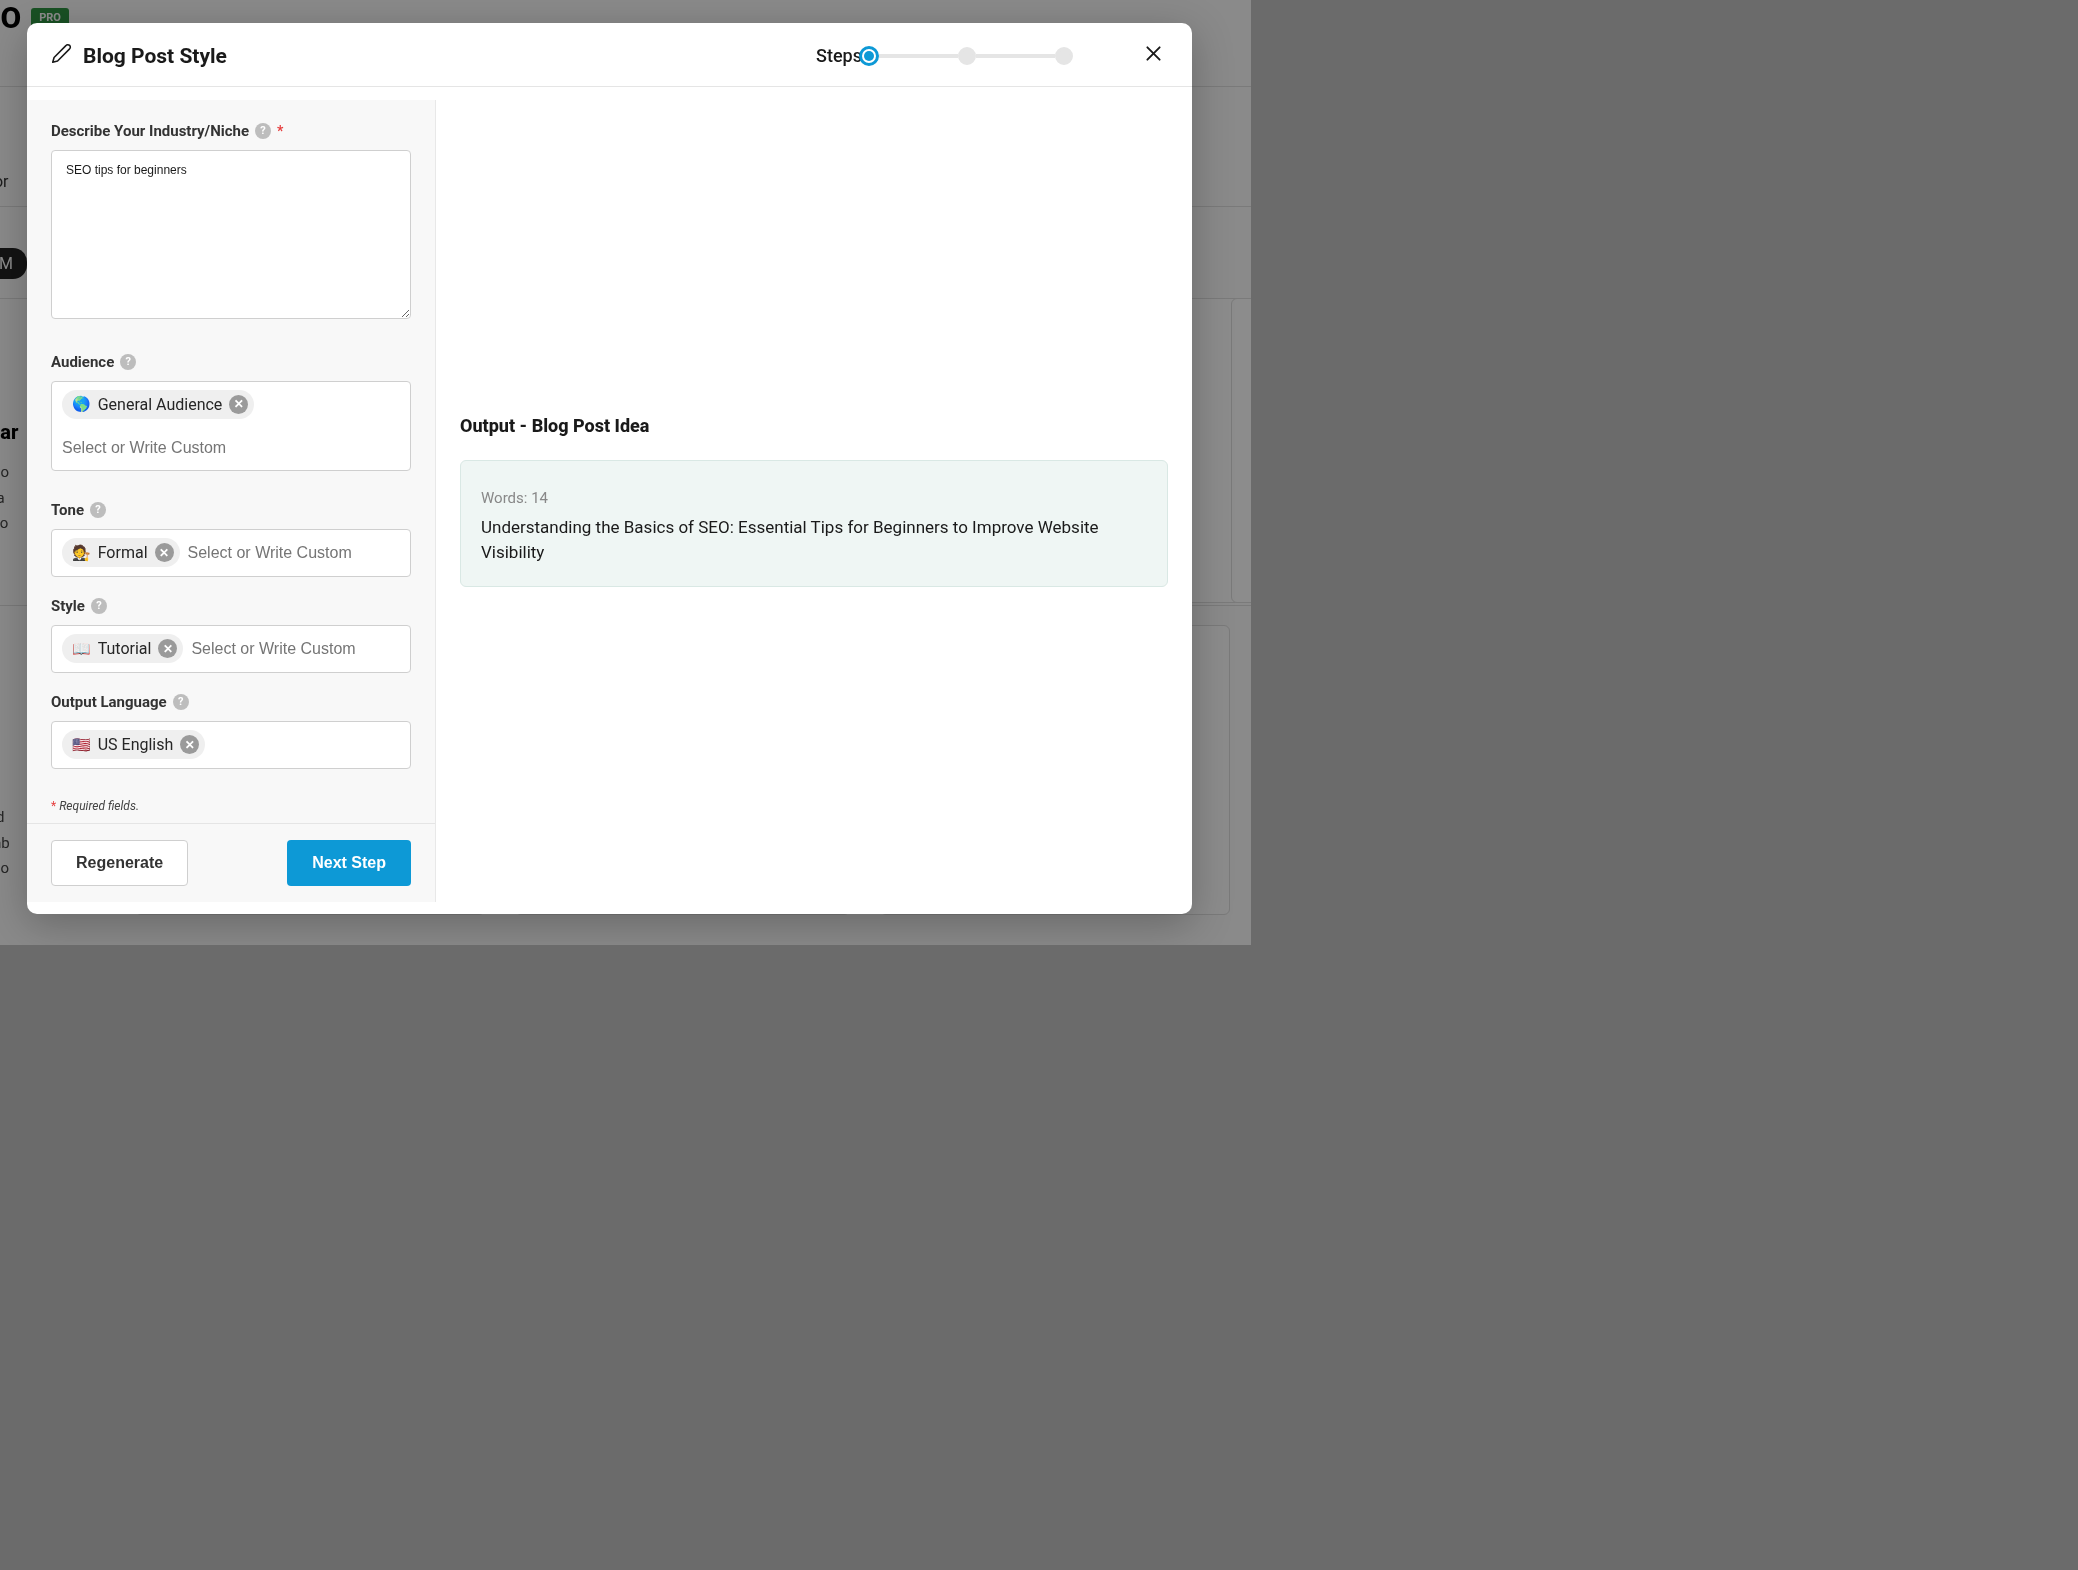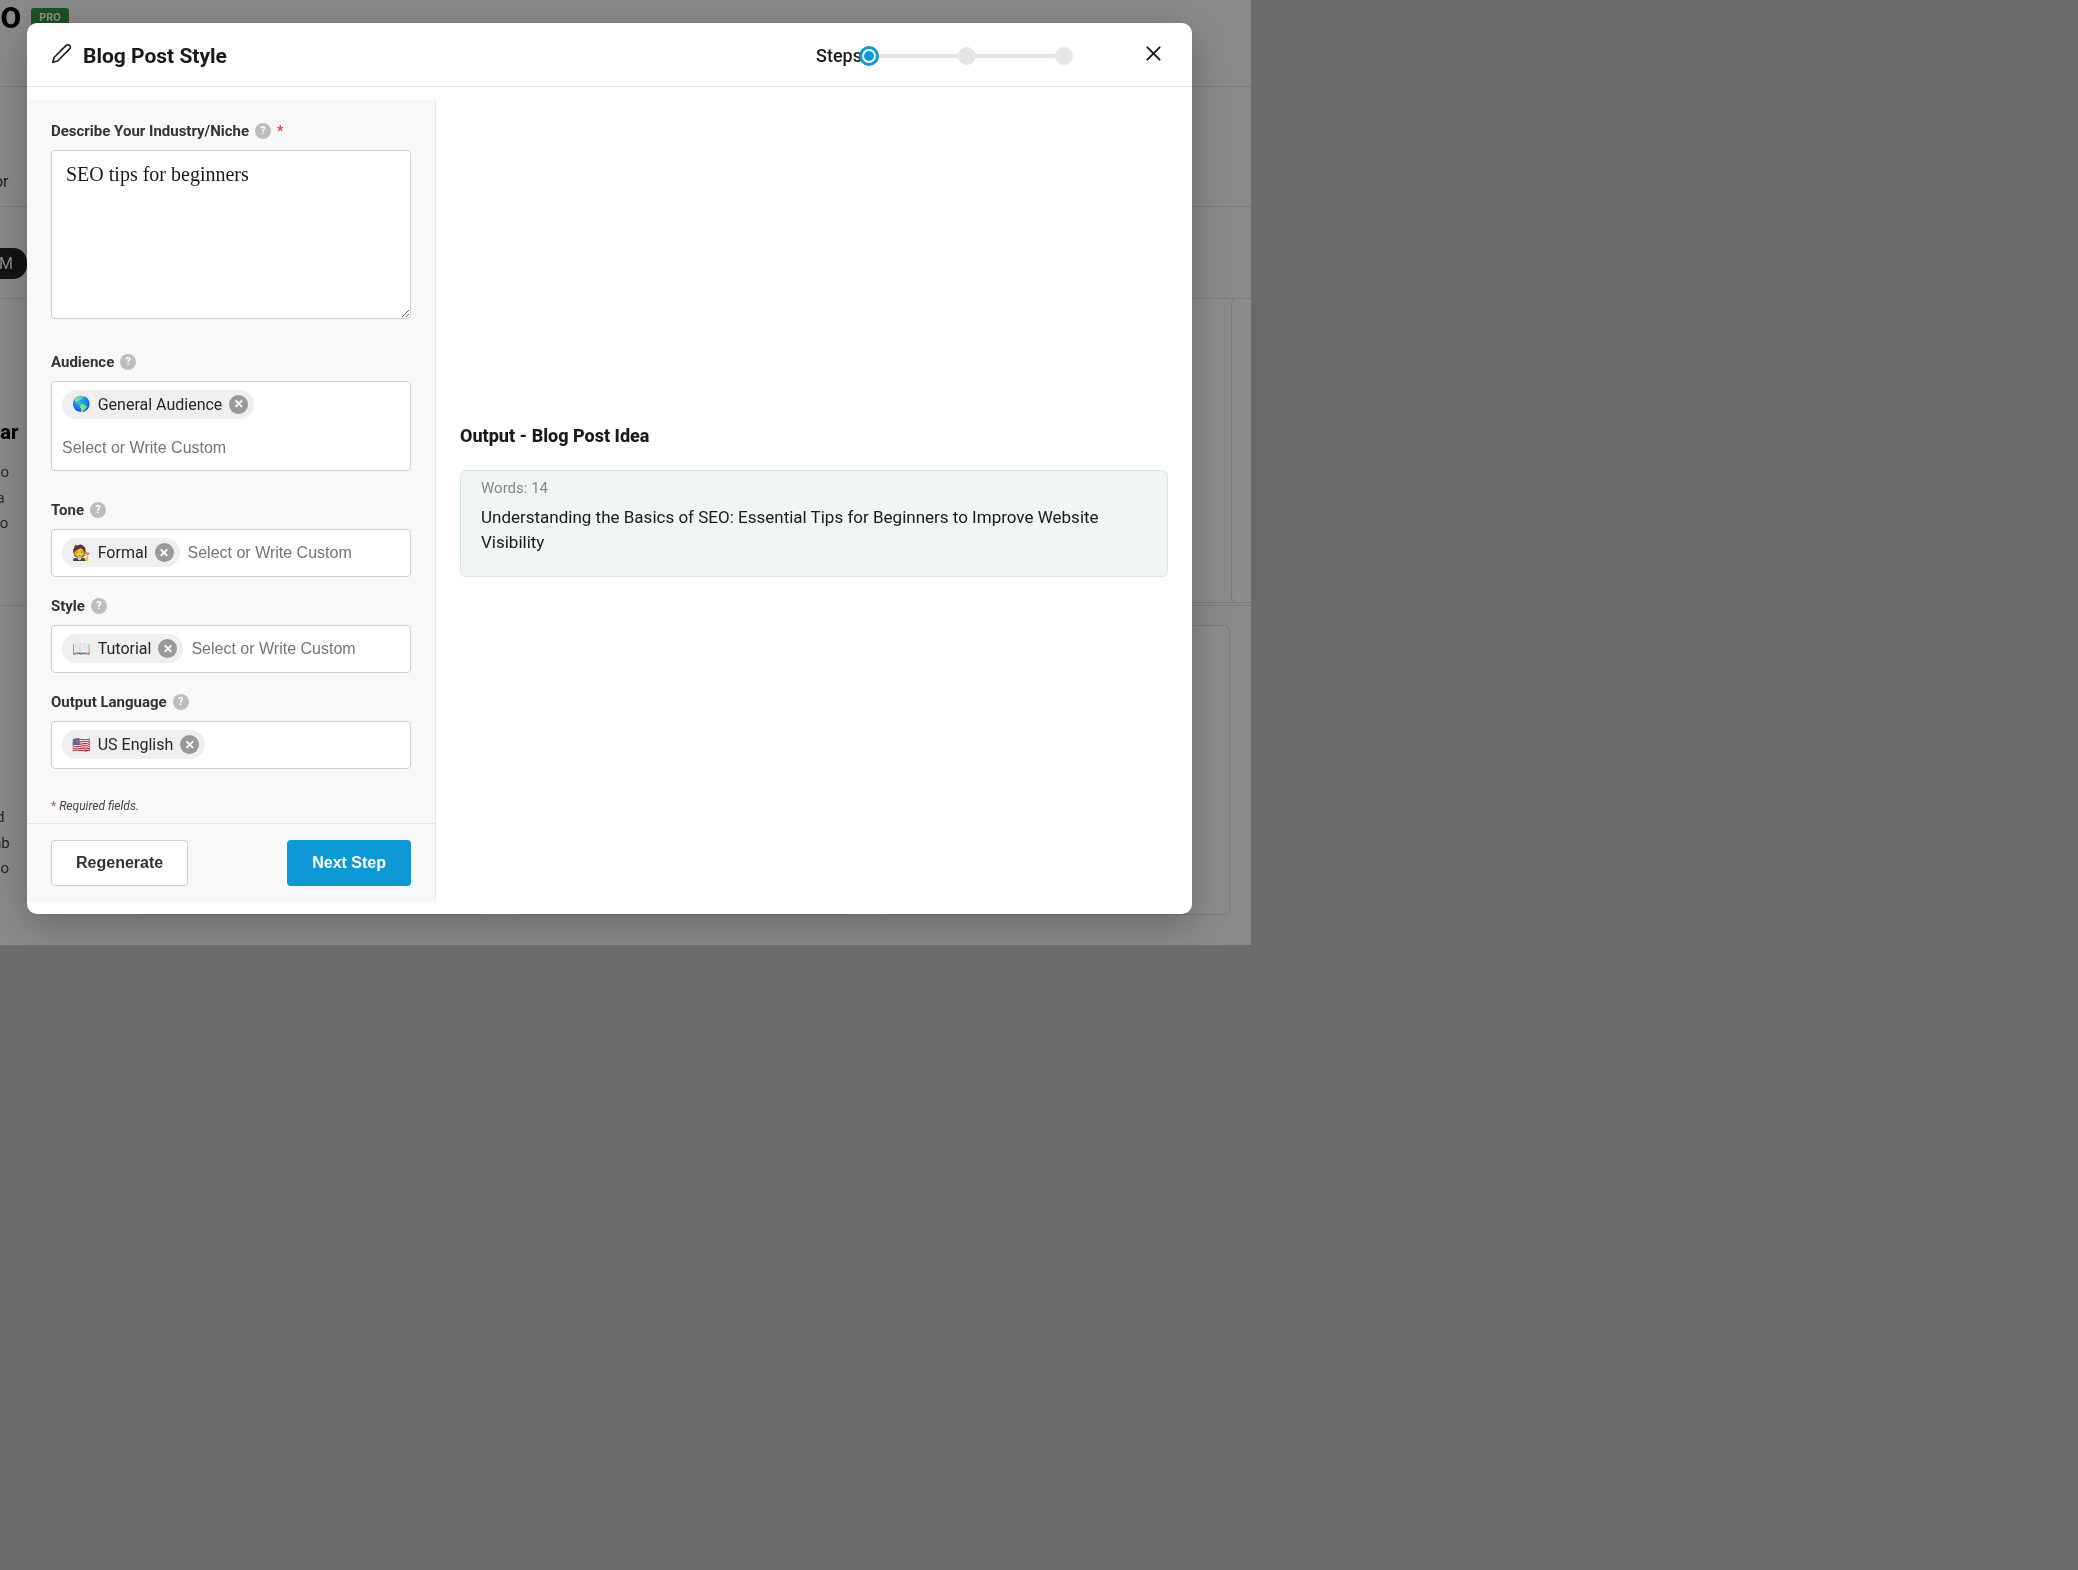--- a/index.html
+++ b/index.html
@@ -103,22 +103,22 @@
     .help-icon {
       width: 16px; height: 16px; border-radius: 50%;
       background: #bdbdbd; color: white; font-size: 11px; font-weight: 700;
       display: inline-flex; align-items: center; justify-content: center;
     }
     .req-star { color: #e53e3e; font-size: 14px; font-weight: 700; }
 
     .textarea {
       width: 100%; height: 169px; padding: 12px 14px;
       border: 1px solid #cfcfcf; border-radius: 4px; background: white;
-      font-size: 20px; color: #1a1a1a; resize: both;
-      font-family: Liberation Serif, serif;
+      font-size: 12px; color: #1a1a1a; resize: both;
+      font-family: Liberation Sans, sans-serif;
     }
 
     .tag-input {
       border: 1px solid #cfcfcf; border-radius: 4px; background: white;
       padding: 8px 10px; display: flex; flex-wrap: wrap; gap: 8px; align-items: center;
     }
     .tag-input.single { min-height: 48px; }
     .tag-input.double { min-height: 90px; flex-direction: column; align-items: stretch; }
     .tag-input.double .placeholder-input { margin-top: 8px; }
     .tag-input.inline { flex-wrap: nowrap; }
@@ -152,21 +152,21 @@
       padding: 13px 24px; border-radius: 4px; font-size: 16px; font-weight: 600;
       cursor: pointer; border: 1px solid transparent;
     }
     .btn-secondary { background: white; border-color: #cfcfcf; color: #333; }
     .btn-primary { background: #0d99d6; color: white; }
 
     .right-panel { flex: 1; padding: 22px 24px; overflow-y: auto; }
     .output-title { font-size: 18px; font-weight: 800; color: #1a1a1a; margin-bottom: 24px; }
     .output-card {
       background: #eff6f4; border: 1px solid #d9e8e4; border-radius: 6px;
-      padding: 8px 20px 20px 20px;
+      padding: 28px 20px 20px 20px;
     }
     .word-count { font-size: 15px; color: #888; margin-bottom: 8px; }
     .output-text { font-size: 17px; color: #1a1a1a; line-height: 1.5; }
   </style>
 </head>
 <body>
 
 <div class="bg-page">
   <div class="bg-header">
     <span class="bg-seo">SEO</span>

